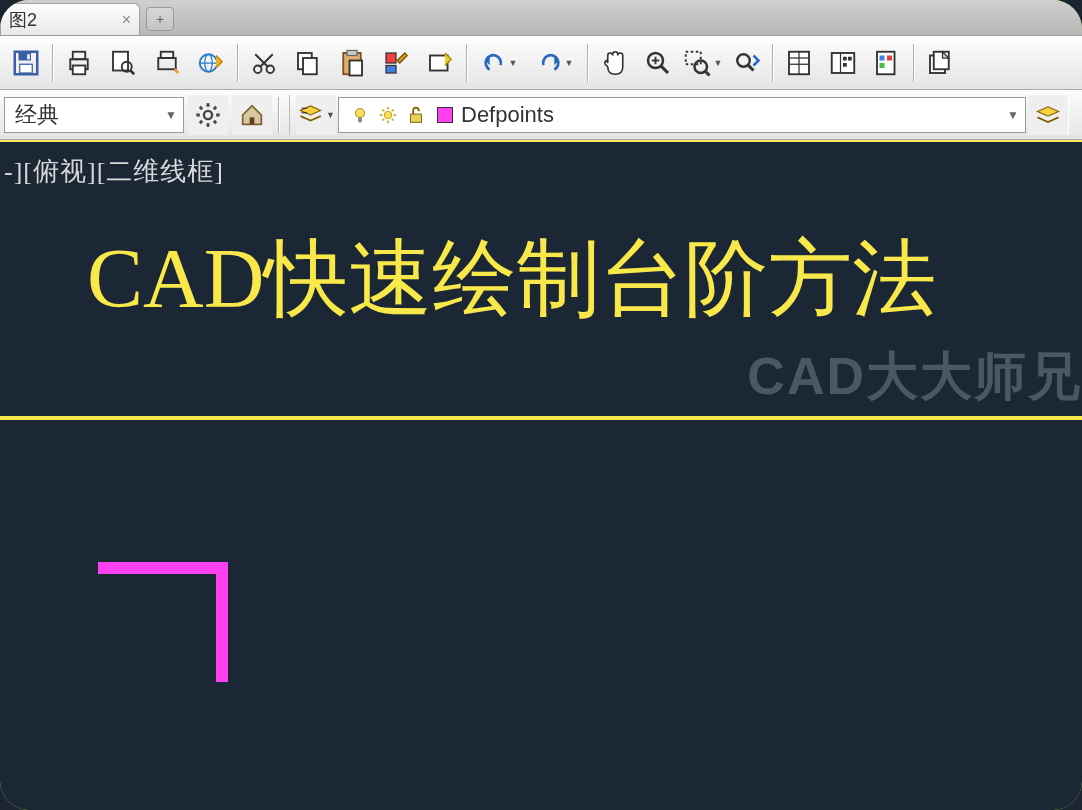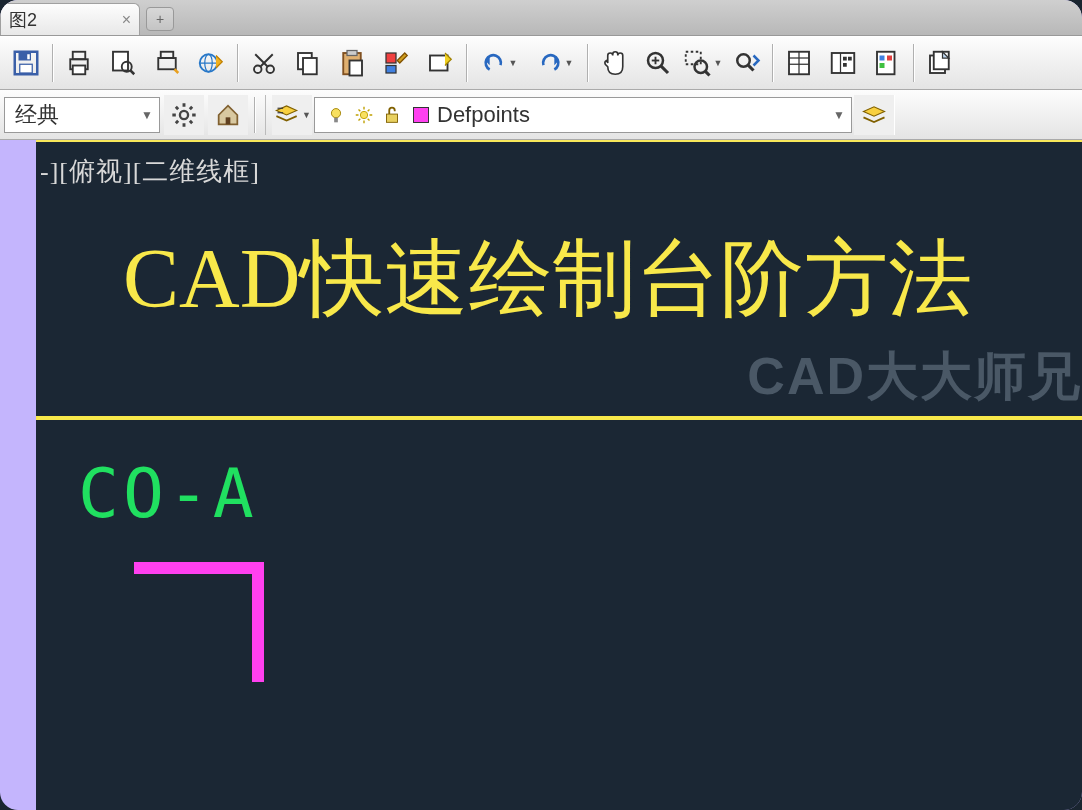--- a/index.html
+++ b/index.html
@@ -1,46 +1,46 @@
 <!DOCTYPE html>
 <html><head>
 <meta charset="utf-8">
 <style>
   * { box-sizing: border-box; margin: 0; padding: 0; }
   html, body { width: 1082px; height: 810px; overflow: hidden; font-family: "Microsoft YaHei", sans-serif; }
   body { background: #1a2530; border-radius: 18px; }
 
-  .window { width: 1082px; height: 810px; background: #c4b5fd; display: flex; flex-direction: column; border-radius: 16px; overflow: hidden; }
+  .window { width: 1082px; height: 810px; background: #bef264; display: flex; flex-direction: column; border-radius: 29px; overflow: hidden; }
 
   
   .tabbar { height: 36px; background: linear-gradient(to bottom, #cfcfcf, #b8b8b8); display: flex; align-items: flex-end; padding-left: 0; border-bottom: 1px solid #999; }
   .tab { height: 32px; background: linear-gradient(to bottom, #fdfdfd, #e8e8e8); border: 1px solid #a0a0a0; border-bottom: none; border-radius: 6px 6px 0 0; padding: 0 28px 0 8px; display: flex; align-items: center; font-size: 18px; color: #333; min-width: 140px; position: relative; }
   .tab-close { position: absolute; right: 8px; color: #888; font-size: 16px; cursor: pointer; }
   .newtab { margin-left: 6px; width: 28px; height: 24px; background: linear-gradient(to bottom, #d8d8d8, #c4c4c4); border: 1px solid #999; border-radius: 4px; display: flex; align-items: center; justify-content: center; color: #666; font-size: 14px; margin-bottom: 4px; }
 
   
   .toolbar { height: 54px; background: linear-gradient(to bottom, #fdfdfd, #e4e4e4); border-top: 1px solid #fff; border-bottom: 1px solid #aaa; display: flex; align-items: center; padding: 0 4px; gap: 0; }
   .tool-btn { width: 44px; height: 44px; display: flex; align-items: center; justify-content: center; border: 1px solid transparent; background: transparent; cursor: pointer; position: relative; }
   .tool-sep { width: 1px; height: 38px; background: #b0b0b0; margin: 0 4px; box-shadow: 1px 0 0 #fff; }
   .tool-btn svg { width: 30px; height: 30px; }
   .dropdown-arrow { font-size: 9px; color: #555; margin-left: 2px; }
 
   
   .toolbar2 { height: 50px; background: linear-gradient(to bottom, #fdfdfd, #e4e4e4); border-bottom: 1px solid #aaa; display: flex; align-items: center; padding: 0 4px; gap: 4px; }
   .combo { height: 36px; background: #fff; border: 1px solid #999; display: flex; align-items: center; padding: 0 6px 0 10px; font-size: 22px; color: #333; }
   .combo-arrow { margin-left: 8px; color: #666; font-size: 12px; }
-  .workspace-combo { width: 156px; }
-  .layer-combo { width: 538px; flex: 0 0 auto; }
+  .workspace-combo { width: 180px; }
+  .layer-combo { width: 688px; flex: 0 0 auto; }
   .tool2-btn { width: 40px; height: 40px; display: flex; align-items: center; justify-content: center; border: 1px solid transparent; cursor: pointer; }
   .tool2-btn svg { width: 28px; height: 28px; }
   .layer-panel { display: flex; align-items: center; gap: 2px; border-left: 1px solid #bbb; border-right: 1px solid #fff; padding-left: 6px; margin-left: 4px; }
   .sep2 { width: 1px; height: 36px; background: #b0b0b0; margin: 0 2px; box-shadow: 1px 0 0 #fff; }
 
   
-  .canvas-area { flex: 1; background: #1b2734; position: relative; border-top: 2px solid #f8e85a; margin-left: 36px; }
+  .canvas-area { flex: 1; background: #1b2734; position: relative; border-top: 2px solid #f8e85a; }
   .viewport-label { position: absolute; left: 4px; top: 12px; color: #d8d8d8; font-size: 26px; font-family: "SimSun", serif; letter-spacing: 1px; }
   .title-text { position: absolute; left: 87px; top: 80px; font-size: 84px; color: #f8e84a; font-family: "SimSun", "KaiTi", serif; font-weight: normal; white-space: nowrap; }
   .watermark { position: absolute; right: 0; top: 200px; font-size: 52px; color: #4a5866; font-weight: bold; letter-spacing: 2px; white-space: nowrap; }
   .hr-line { position: absolute; left: 0; right: 0; top: 274px; height: 4px; background: #f8e84a; }
   .cmd-text { position: absolute; left: 42px; top: 312px; font-size: 68px; color: #20e060; font-family: "Consolas", monospace; letter-spacing: 4px; }
   .shape { position: absolute; left: 98px; top: 420px; }
   .shape-h { width: 130px; height: 12px; background: #ff40f0; }
   .shape-v { position: absolute; left: 118px; top: 0; width: 12px; height: 120px; background: #ff40f0; }
 
   .layer-swatch { width: 16px; height: 16px; background: #ff40f0; border: 1px solid #333; display: inline-block; margin-right: 8px; vertical-align: middle; }
@@ -272,20 +272,19 @@
           </svg>
       </button>
     </div>
   </div>
 
   <div class="canvas-area">
     <div class="viewport-label">-][俯视][二维线框]</div>
     <div class="title-text">CAD快速绘制台阶方法</div>
     <div class="watermark">CAD大大师兄</div>
     <div class="hr-line"></div>
-    <div class="cmd-text">CO-A</div>
     <div class="shape">
       <div class="shape-h"></div>
       <div class="shape-v"></div>
     </div>
   </div>
 
 </div>
 
 </body></html>

